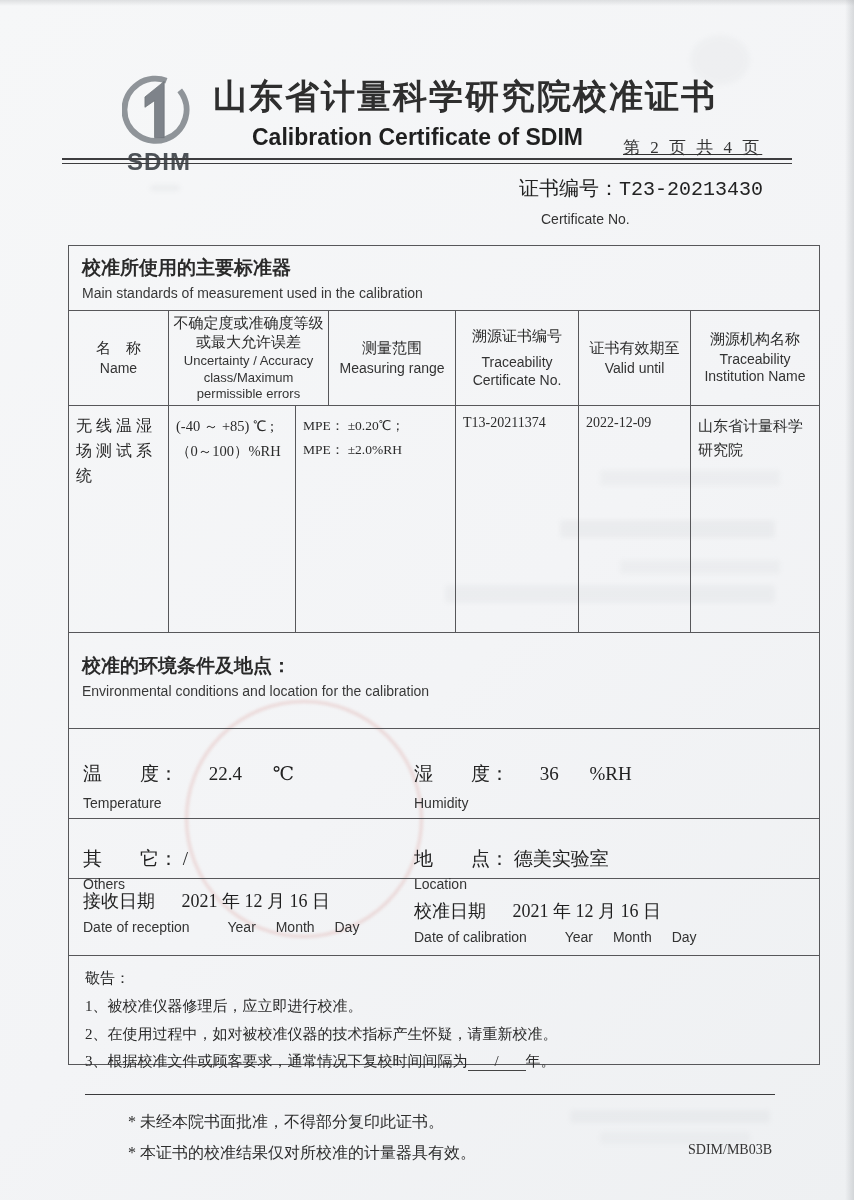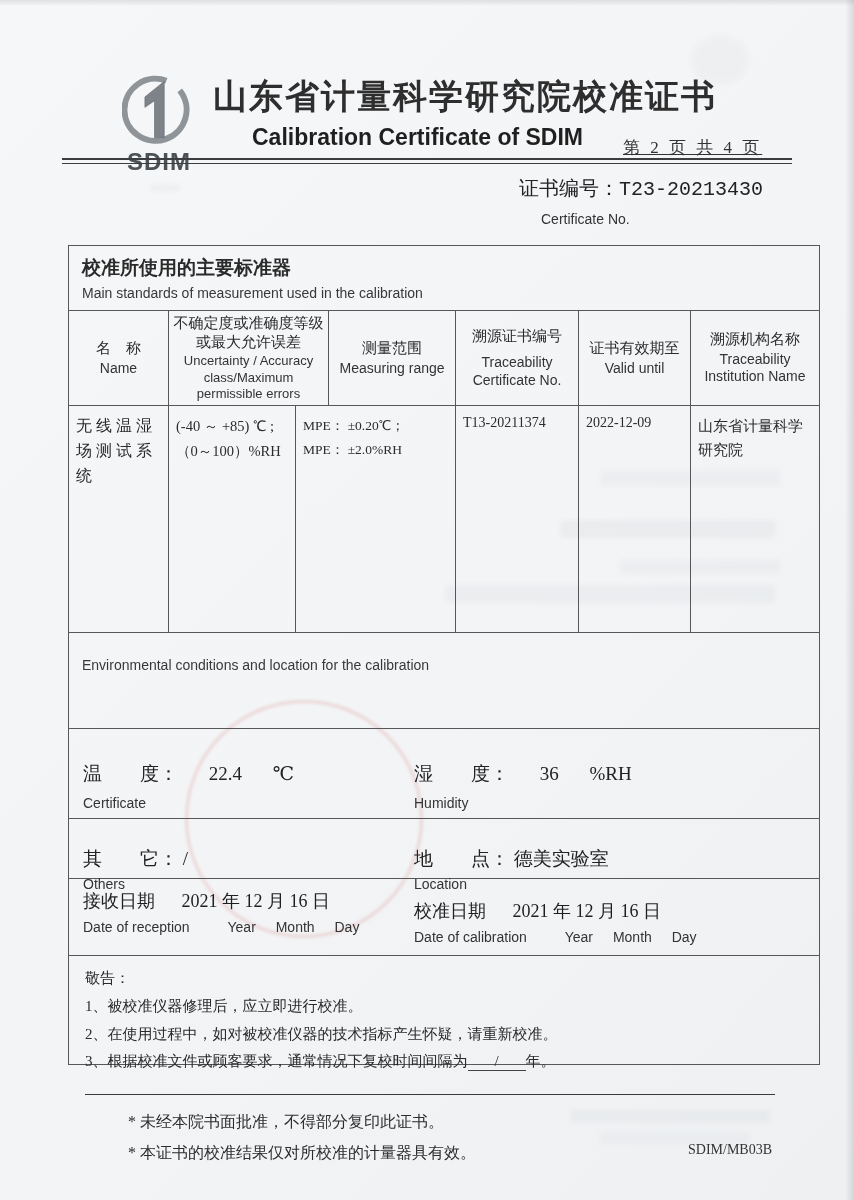--- a/index.html
+++ b/index.html
@@ -169,31 +169,32 @@
       <div class="cell c3 mpe-cell">
         <span>MPE： ±0.20℃；</span>
         <span>MPE： ±2.0%RH</span>
       </div>
       <div class="cell c4 mono">T13-20211374</div>
       <div class="cell c5 mono">2022-12-09</div>
       <div class="cell c6 last inst-cell">山东省计量科学研究院</div>
     </div>
 
     <div class="sec-title sec2">
+      <div class="cn">校准的环境条件及地点：</div>
       <div class="en">Environmental conditions and location for the calibration</div>
     </div>
 
     <div class="env-row r1">
       <div class="env-left">
         <div class="env-line">
           <span>温　　度：</span>
           <span class="val">22.4</span>
           <span class="unit">℃</span>
         </div>
-        <div class="env-sub">Certificate</div>
+        <div class="env-sub">Temperature</div>
       </div>
       <div class="env-right">
         <div class="env-line">
           <span>湿　　度：</span>
           <span class="val">36</span>
           <span class="unit">%RH</span>
         </div>
         <div class="env-sub">Humidity</div>
       </div>
     </div>

